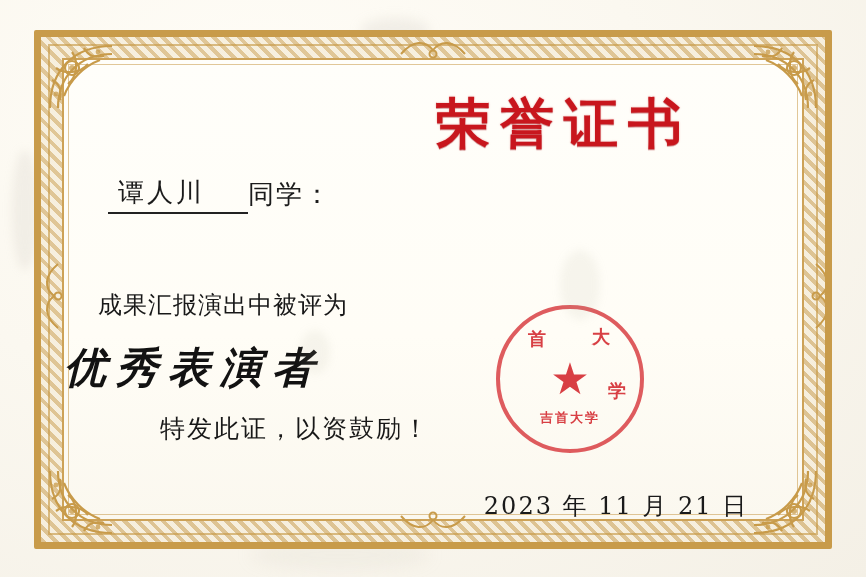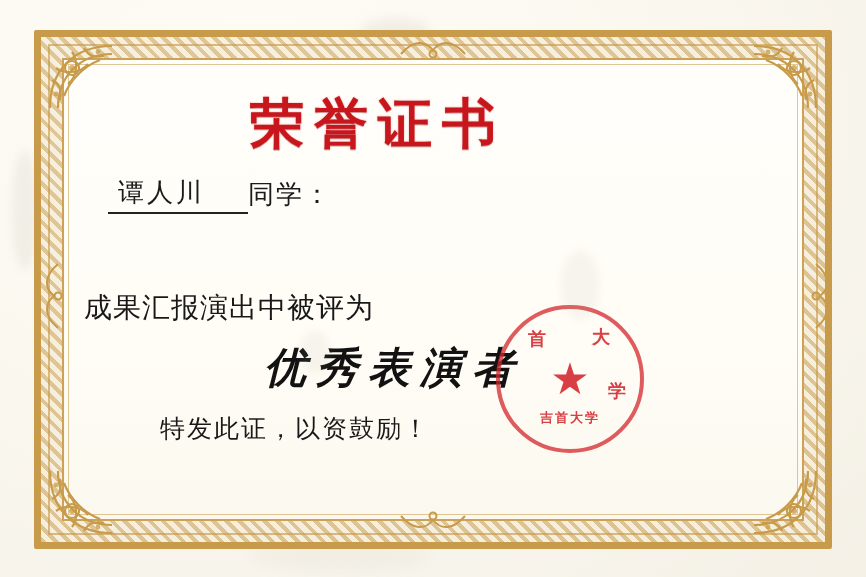--- a/index.html
+++ b/index.html
@@ -106,21 +106,21 @@
     position: absolute;
     left: 64px; top: 60px;
     width: 738px; height: 459px;
     z-index: 3;
   }
 
   .title {
     position: absolute;
     left: 0; top: 28px;
     width: 628px;
-    text-align: center;
+    text-align: right;
     font-family: "DejaVu Serif", serif;
     font-weight: bold;
     font-size: 54px;
     letter-spacing: 10px;
     color: #c8161d;
     text-shadow: 0 1px 0 rgba(140,10,15,.35), 0 0 2px rgba(200,22,29,.4);
     white-space: nowrap;
   }
 
   .name-line {
@@ -153,34 +153,34 @@
     width: 620px;
     font-family: "DejaVu Serif", serif;
     font-size: 25px;
     color: #181818;
     letter-spacing: 1px;
     line-height: 1.05;
     white-space: nowrap;
   }
   .body-2 {
     position: absolute;
-    left: 20px; top: 229px;
+    left: 34px; top: 229px;
     width: 640px;
     font-family: "DejaVu Serif", serif;
-    font-size: 28px;
+    font-size: 24px;
     color: #181818;
     letter-spacing: 1px;
     white-space: nowrap;
   }
 
   .award {
     position: absolute;
     left: 0; top: 280px;
     width: 660px;
-    text-align: center;
+    text-align: left;
     font-family: "DejaVu Serif", serif;
     font-weight: bold;
     font-style: italic;
     font-size: 42px;
     letter-spacing: 10px;
     color: #121212;
   }
 
   .closing {
     position: absolute;
@@ -391,20 +391,21 @@
       <span class="recipient">谭人川</span>
       <span class="suffix">同学：</span>
     </div>
 
     <div class="body-2">成果汇报演出中被评为</div>
 
     <div class="award">优秀表演者</div>
 
     <div class="closing">特发此证，以资鼓励！</div>
 
+    <div class="date">2023 年 11 月 21 日</div>
   </div>
 
   <div class="seal">
     <div class="seal-ring"></div>
     <div class="seal-txt st-top">首</div>
     <div class="seal-txt st-top-r">大</div>
     <div class="seal-txt st-right">学</div>
     <div class="seal-star">★</div>
     <div class="seal-txt st-bottom">吉首大学</div>
   </div>

